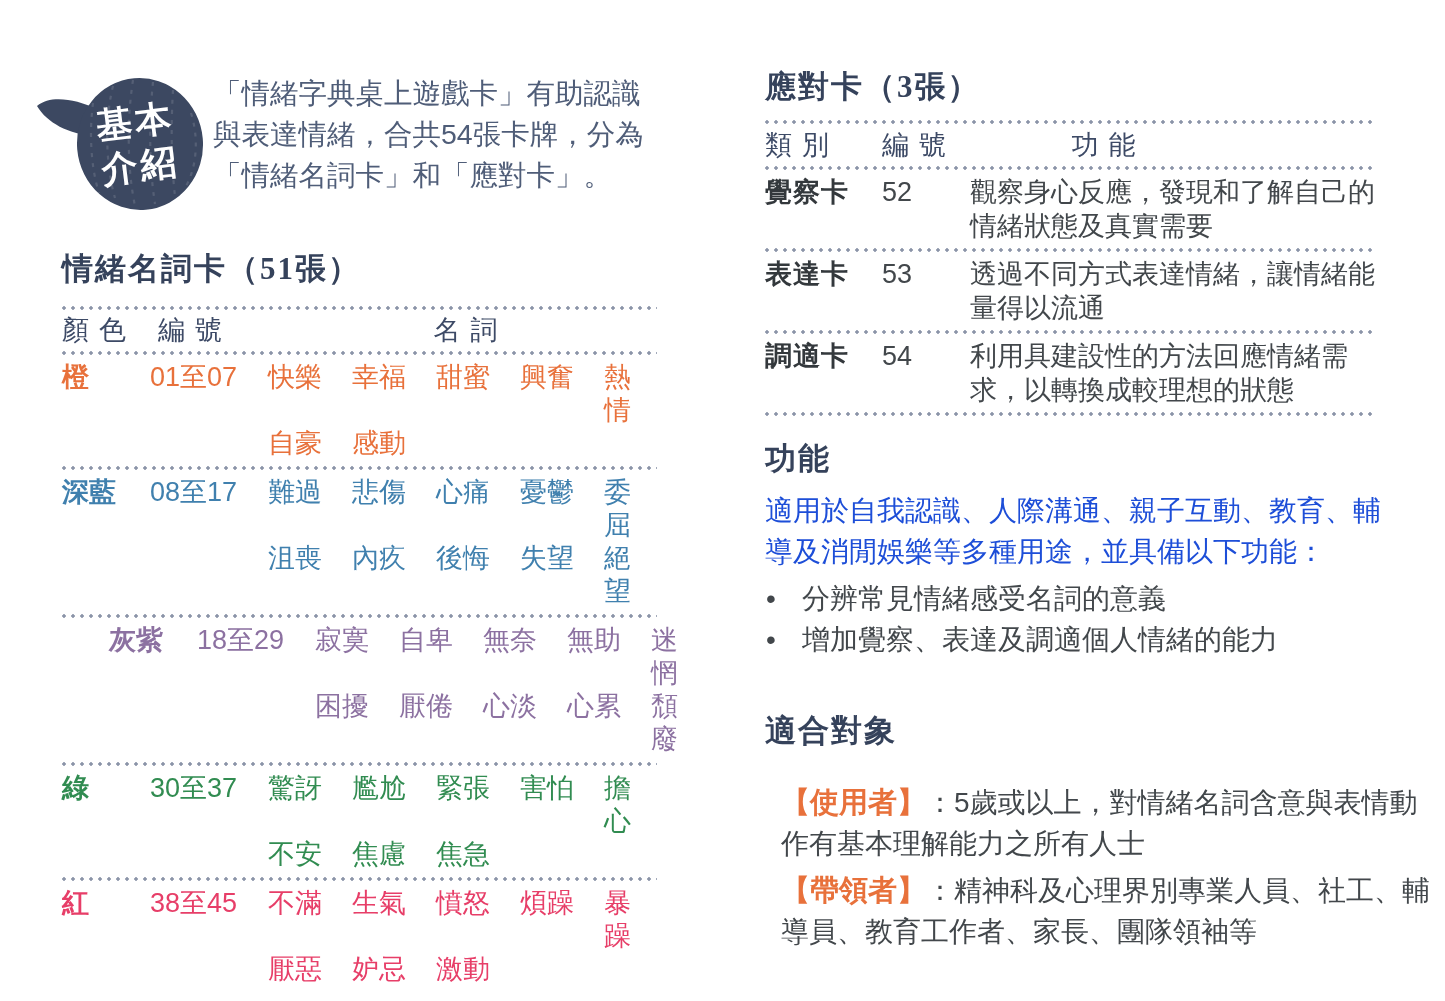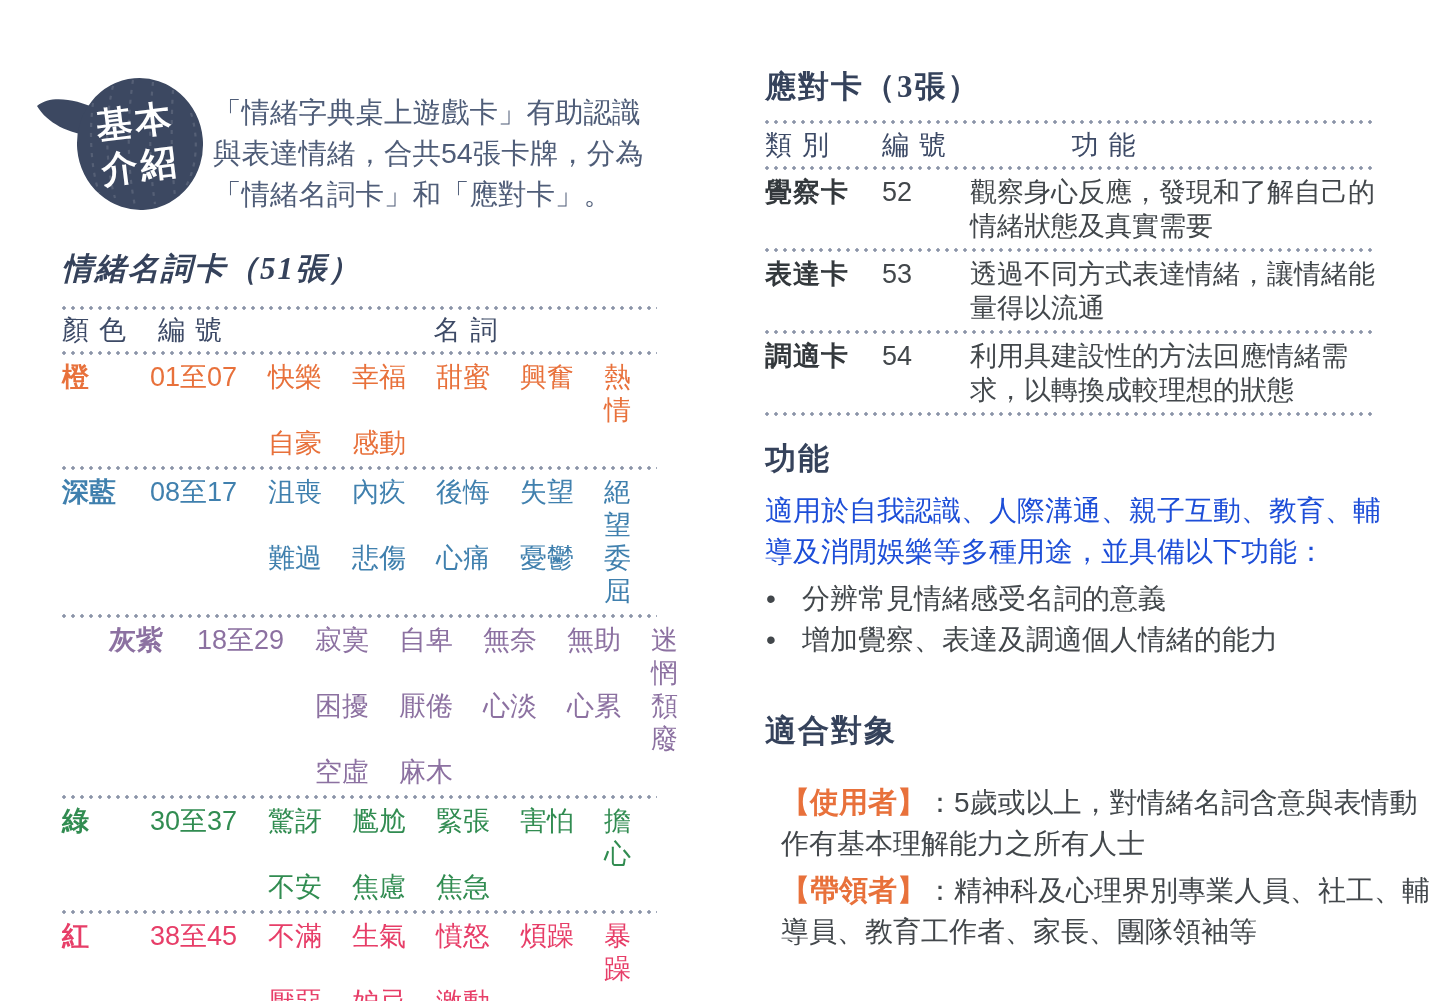--- a/index.html
+++ b/index.html
@@ -9,21 +9,21 @@
   }
   
   .sec-title {
     position:absolute; margin:0;
     font-family:"Liberation Serif","DejaVu Serif",serif;
     font-weight:700; font-size:31px; color:#35425B; letter-spacing:2px;
     white-space:nowrap;
   }
   
   .logo { position:absolute; left:33px; top:68px; }
-  .intro-text { position:absolute; left:213px; top:92px; font-size:28.5px; line-height:41px; color:#4F5D78; font-weight:400; }
+  .intro-text { position:absolute; left:213px; top:73px; font-size:28.5px; line-height:41px; color:#4F5D78; font-weight:400; }
   .intro-text div { white-space:nowrap; }
   
   .dotline {
     height:4px; background-repeat:repeat-x;
     background-image:radial-gradient(circle at 2px 2px,#8B94A8 1.5px,transparent 1.9px);
     background-size:9px 4px;
   }
   
   .noun-table { position:absolute; left:62px; top:306px; width:595px; }
   .nrow { display:grid; grid-template-columns:88px 118px 1fr; padding:6px 0; font-size:27px; line-height:33px; }
@@ -70,21 +70,21 @@
       <text x="105" y="110">介紹</text>
     </g>
   </svg>
 
   <div class="intro-text">
     <div>「情緒字典桌上遊戲卡」有助認識</div>
     <div>與表達情緒，合共54張卡牌，分為</div>
     <div>「情緒名詞卡」和「應對卡」。</div>
   </div>
 
-  <h2 class="sec-title" style="left:62px; top:248px;font-style:italic;">情緒名詞卡（51張）</h2>
+  <h2 class="sec-title" style="left:62px; top:248px;">情緒名詞卡（51張）</h2>
 
   <div class="noun-table">
     <div class="dotline"></div>
 
     <div class="nrow nhead">
       <span class="c1">顏色</span>
       <span class="c2">編號</span>
       <span class="c3">名詞</span>
     </div>
     <div class="dotline"></div>
@@ -106,33 +106,33 @@
         </div>
       </div>
     </div>
     <div class="dotline"></div>
 
     <div class="nrow" style="color: rgb(64, 128, 174);">
       <span class="c1">深藍</span>
       <span class="c2">08至17</span>
       <div class="c3">
         <div class="wline">
+          <span>難過</span>
+          <span>悲傷</span>
+          <span>心痛</span>
+          <span>憂鬱</span>
+          <span>委屈</span>
+        </div>
+        <div class="wline">
           <span>沮喪</span>
           <span>內疚</span>
           <span>後悔</span>
           <span>失望</span>
           <span>絕望</span>
         </div>
-        <div class="wline">
-          <span>難過</span>
-          <span>悲傷</span>
-          <span>心痛</span>
-          <span>憂鬱</span>
-          <span>委屈</span>
-        </div>
       </div>
     </div>
     <div class="dotline"></div>
 
     <div class="nrow" style="color: rgb(140, 113, 161); margin-left: 47px;">
       <span class="c1">灰紫</span>
       <span class="c2">18至29</span>
       <div class="c3">
         <div class="wline">
           <span>寂寞</span>
@@ -140,24 +140,20 @@
           <span>無奈</span>
           <span>無助</span>
           <span>迷惘</span>
         </div>
         <div class="wline">
           <span>困擾</span>
           <span>厭倦</span>
           <span>心淡</span>
           <span>心累</span>
           <span>頹廢</span>
-        </div>
-        <div class="wline">
-          <span>空虛</span>
-          <span>麻木</span>
         </div>
       </div>
     </div>
     <div class="dotline"></div>
 
     <div class="nrow" style="color: rgb(49, 140, 81);">
       <span class="c1">綠</span>
       <span class="c2">30至37</span>
       <div class="c3">
         <div class="wline">

